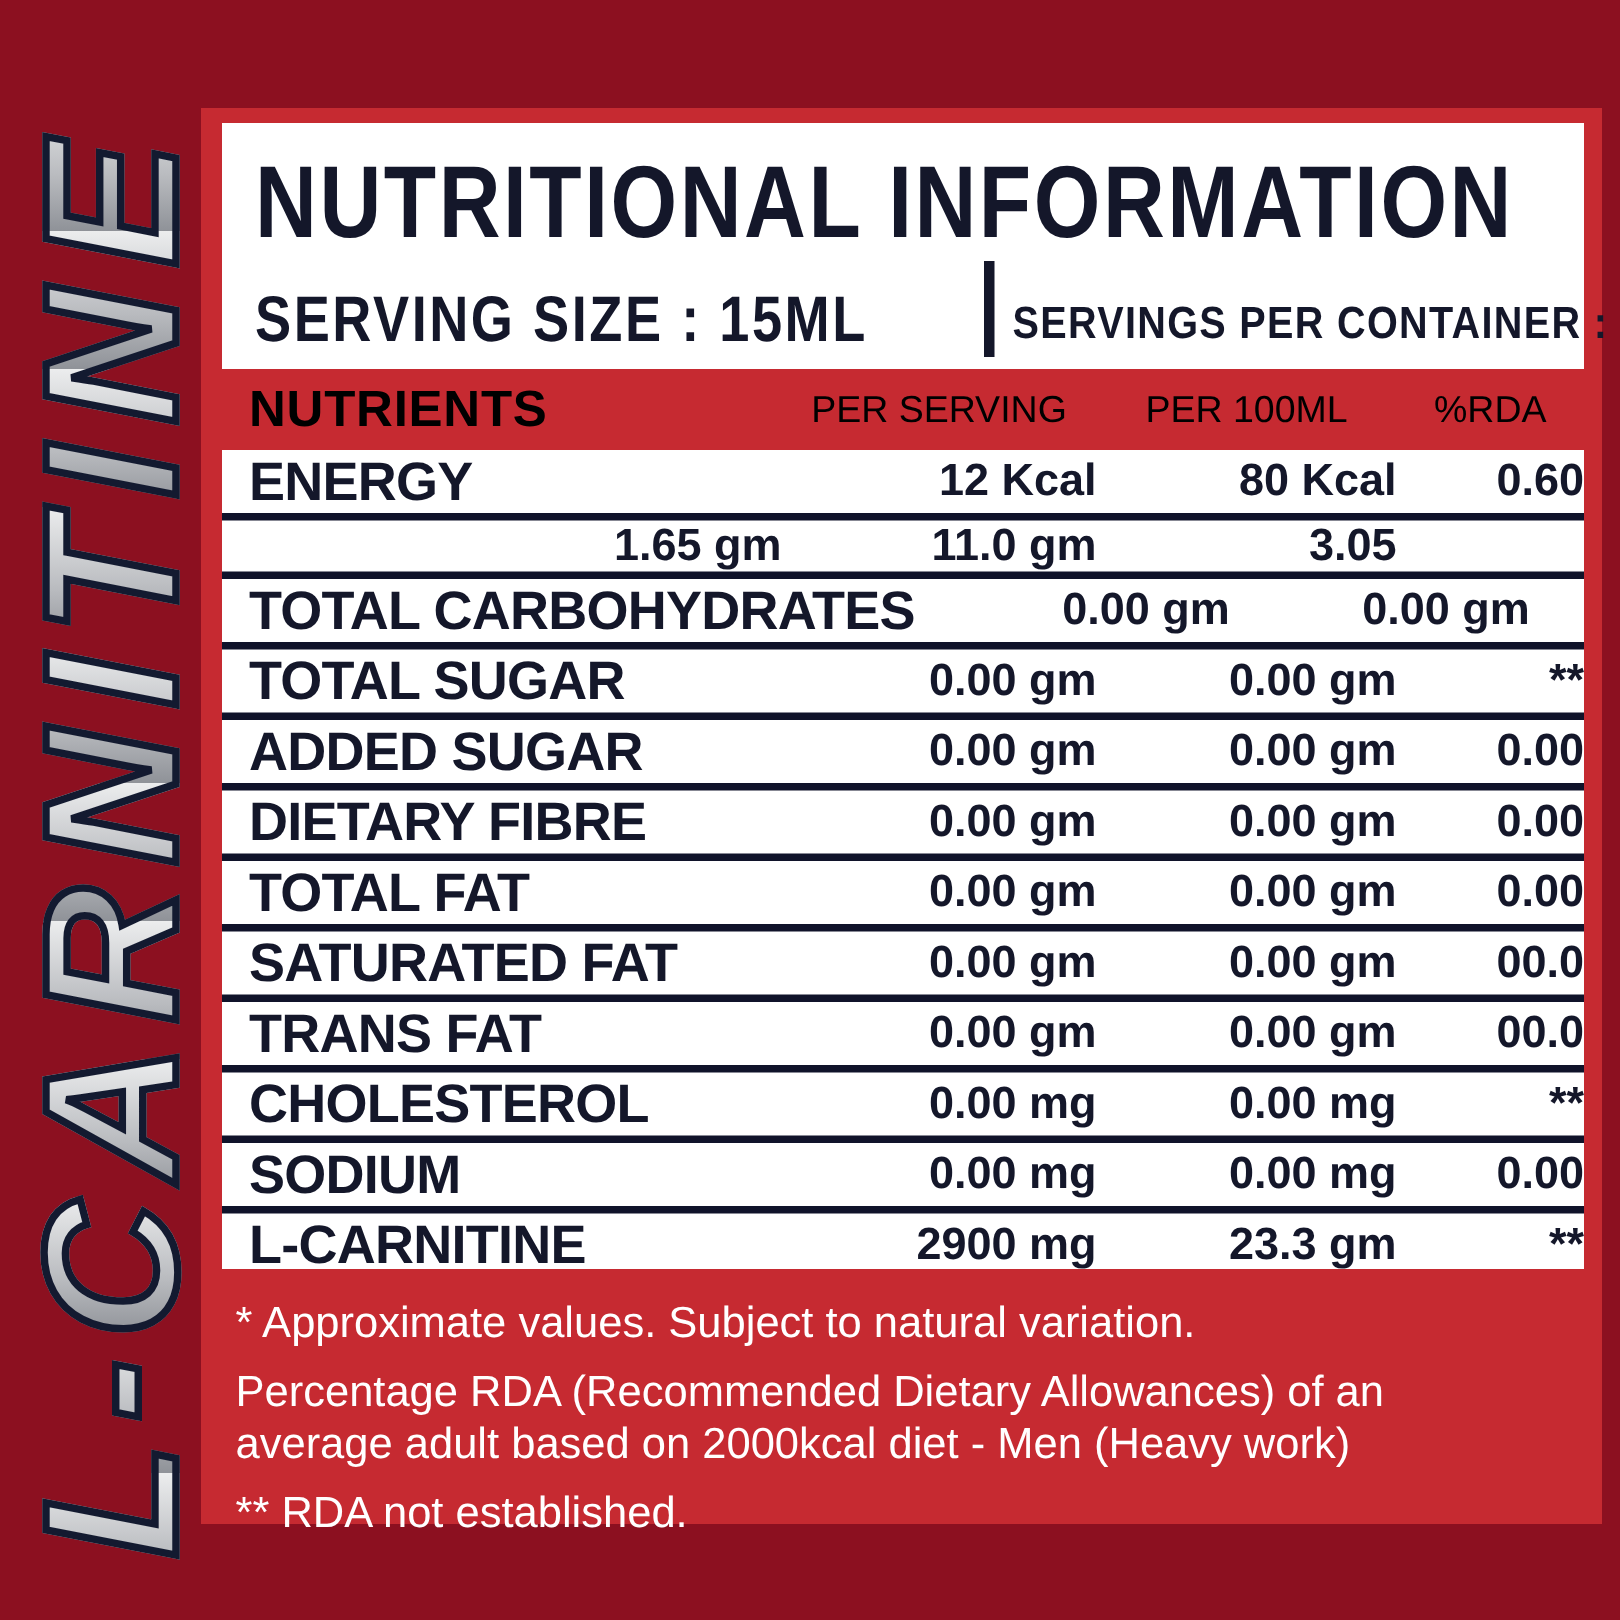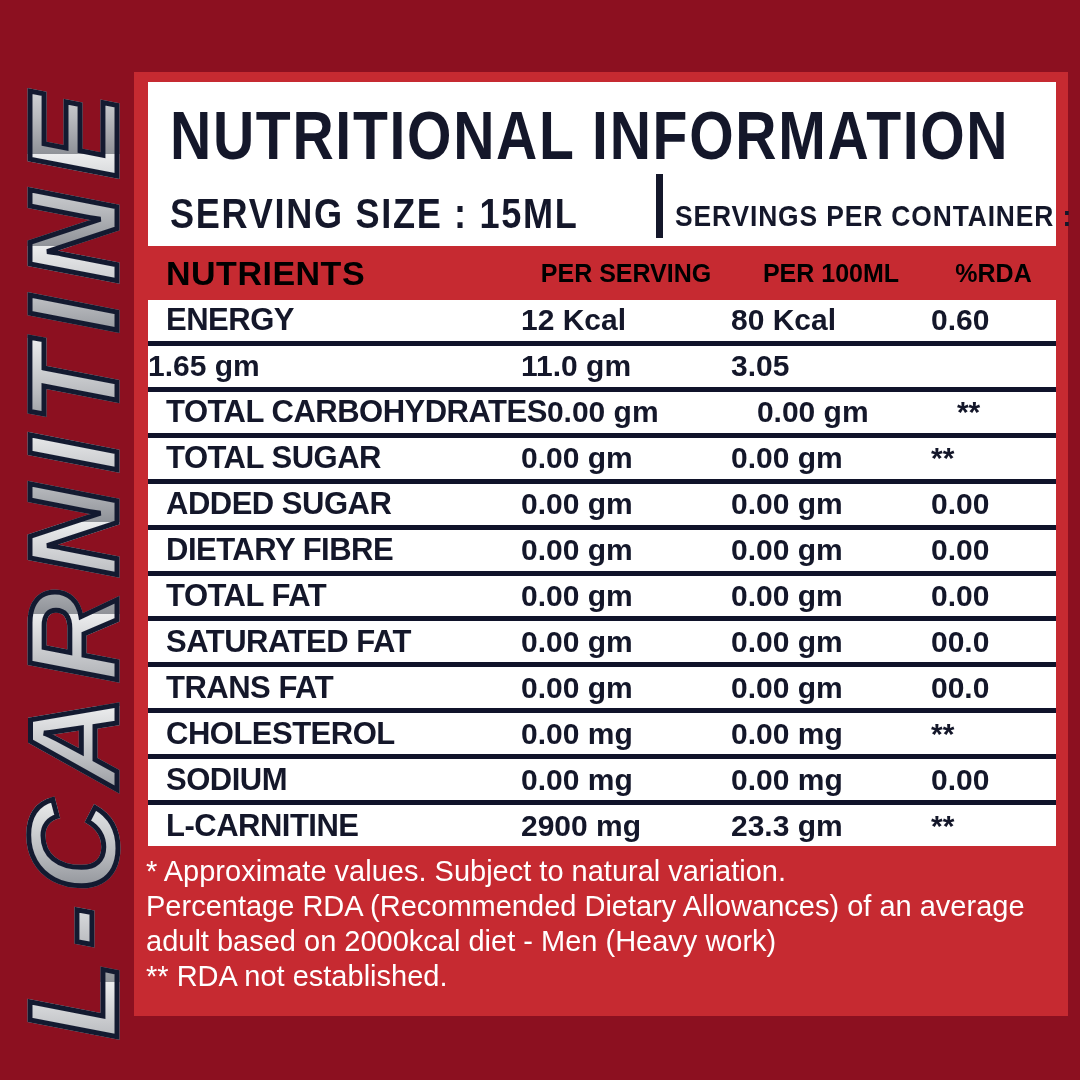--- a/index.html
+++ b/index.html
@@ -108,67 +108,67 @@
     color: #000000;
   }
   .header-cell-nutrients {
     font-size: 34px;
     font-weight: 800;
     letter-spacing: 0.5px;
     padding-left: 18px;
   }
   .header-cell {
     font-size: 25px;
-    font-weight: 700;
+    font-weight: 400;
     text-align: center;
     letter-spacing: 0px;
     white-space: nowrap;
   }
 
   
   .table-body {
     position: absolute;
     left: 14px; top: 228px;
     width: 908px; height: 546px;
     background: #ffffff;
     display: flex;
     flex-direction: column;
   }
   .table-row {
     flex: 1 1 0;
     border-bottom: 5px solid #10132a;
   }
   .table-row:last-child { border-bottom: none; }
   .cell-nutrient {
-    font-size: 31px;
+    font-size: 36px;
     font-weight: bold;
     padding-left: 18px;
     letter-spacing: -0.5px;
     white-space: nowrap;
     color: #14172a;
   }
   .cell-value {
     font-size: 30px;
     font-weight: bold;
-    text-align: left;
+    text-align: right;
     white-space: nowrap;
     color: #14172a;
   }
 
   
   .footnotes {
     position: absolute;
     left: 12px; top: 782px;
     width: 896px;
     color: #ffffff;
     font-size: 29px;
     font-weight: normal;
     line-height: 35px;
   }
-  .footnotes p { margin: 0; }
+  .footnotes p { margin: 11px; }
 </style>
 </head>
 <body>
 
 <div class="brand-vertical">L-CARNITINE</div>
 
 <div class="red-panel">
 
   <div class="title-box">
     <span class="main-title">NUTRITIONAL INFORMATION</span>

